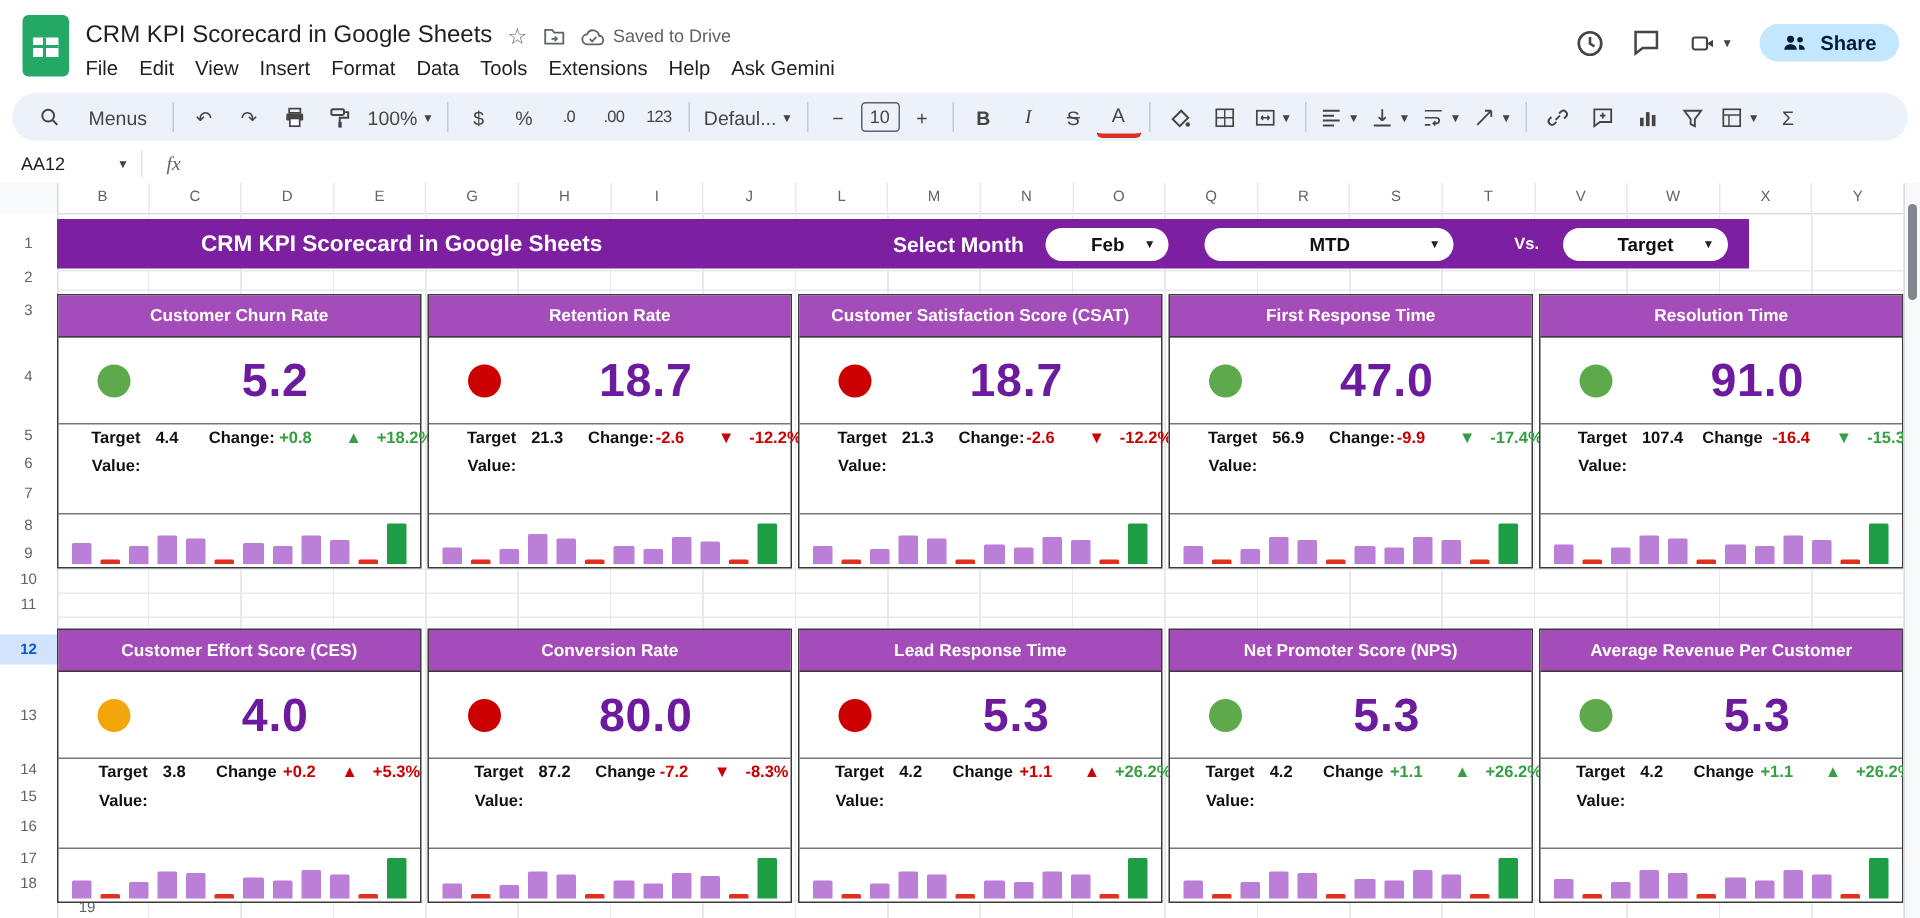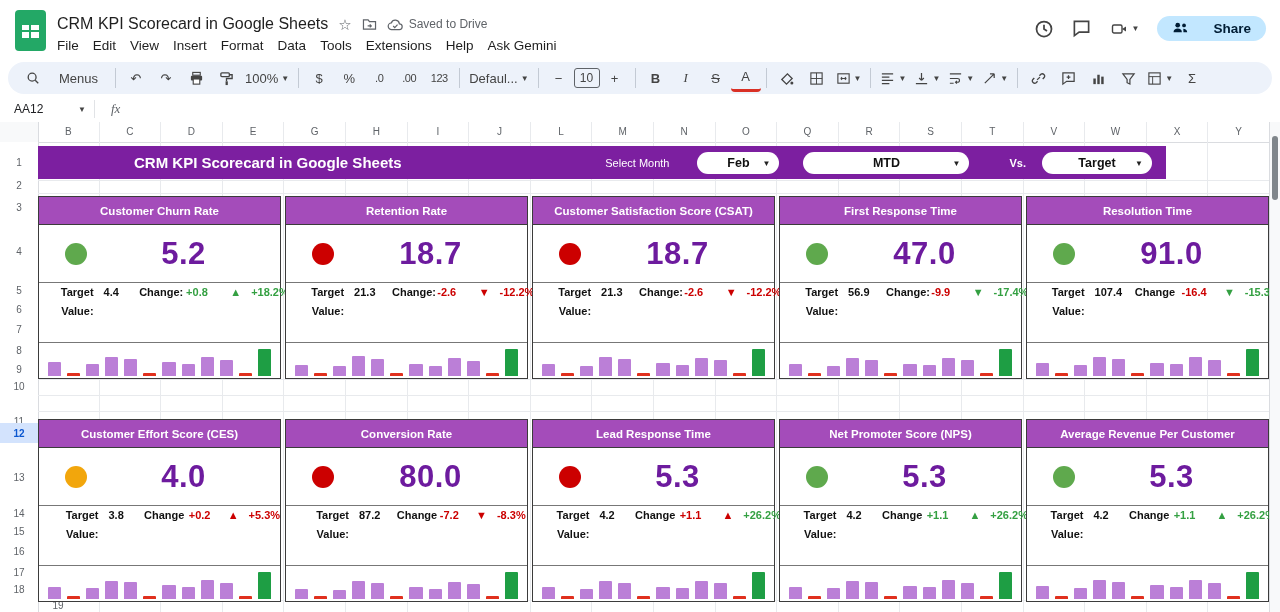--- a/index.html
+++ b/index.html
@@ -16,21 +16,21 @@
     linear-gradient(to bottom, transparent 5px, #23A866 5px, #23A866 7px, transparent 7px),#fff}
   .title-row{position:absolute;left:57px;top:15px;display:flex;align-items:center;gap:10px}
   .doc-title{font-size:16px;color:#1f1f1f;white-space:nowrap}
   .tstar{font-size:15px;color:#5f6368;line-height:1}
   .saved{display:flex;align-items:center;gap:5px;color:#5f6368;font-size:12px}
   .menubar{position:absolute;left:50px;top:36px;display:flex;font-size:13.5px;color:#1f1f1f}
   .menu-item{padding:2px 7px;border-radius:4px;cursor:default}
   .top-right{position:absolute;right:14px;top:16px;display:flex;align-items:center;gap:18px}
   .tr-icon{display:flex;align-items:center;gap:3px}
   .hist{font-size:20px;color:#444;line-height:1}
-  .share-btn{display:flex;align-items:flex-start;gap:24px;background:#c2e7ff;color:#001d35;
+  .share-btn{display:flex;align-items:center;gap:8px;background:#c2e7ff;color:#001d35;
     border-radius:15px;padding:5px 15px;font-size:13.5px;font-weight:bold}
   .caret{font-size:8px;color:#444}
   
   .toolbar{position:absolute;left:8px;right:8px;top:62px;height:32px;background:#edf2fa;
     border-radius:18px;display:flex;align-items:center;padding:0 10px;font-size:13px;color:#444}
   .tb{min-width:22px;height:24px;display:flex;align-items:center;justify-content:center;
     border-radius:4px;padding:0 4px;gap:3px;white-space:nowrap}
   .sep{width:1px;height:20px;background:#c3cad4;margin:0 5px;flex:none}
   .menus-pill{display:flex;align-items:center;gap:19px;padding:0 12px 0 8px;height:26px;border-radius:14px}
   .bold-g{font-weight:bold}
@@ -58,21 +58,21 @@
   .rownum.sel{background:#d3e3fd;color:#0b57d0;font-weight:bold;height:20px;line-height:22px}
   .body{position:absolute;left:38px;top:20px;width:1232px;bottom:0;overflow:hidden}
   .vlines{position:absolute;inset:0;background-image:repeating-linear-gradient(to right,transparent 0px,transparent 60.6px,#e8eaed 60.6px,#e8eaed 61.6px)}
   .hline{position:absolute;left:0;right:0;height:1px;background:#e8eaed}
   .vscroll{position:absolute;right:0;top:0;width:10px;bottom:0;background:#f8f9fa;border-left:1px solid #dadce0}
   .vthumb{position:absolute;left:2px;right:2px;top:14px;height:64px;background:#80868b;border-radius:4px}
   
   .banner{position:absolute;left:0;top:4px;width:1128px;height:33px;display:flex;align-items:center;color:#fff}
   .banner-title{margin-left:96px;font-size:15px;font-weight:bold;white-space:nowrap}
   .banner-controls{margin-left:auto;display:flex;align-items:center;margin-right:14px}
-  .sm-label{font-size:11px;font-weight:normal;margin-right:28px}
+  .sm-label{font-size:14px;font-weight:bold;margin-right:15px}
   .pill{position:relative;background:#fff;color:#111;border-radius:12px;height:22px;
     font-size:12.5px;font-weight:bold;display:flex;align-items:center;justify-content:center}
   .pill .pcaret{position:absolute;right:9px;top:50%;transform:translateY(-50%);font-size:8px;color:#222}
   .pill-month{width:82px;margin-right:24px}
   .pill-period{width:166px;margin-right:40px}
   .vs{font-size:11px;font-weight:bold;margin-right:16px}
   .pill-compare{width:110px}
   
   .cards-row{position:absolute;left:0;width:1232px;height:183px;display:grid;
     grid-template-columns:repeat(5,243px);column-gap:4px}
@@ -327,21 +327,21 @@
       <div class="rownum" style="top: 21px;">1</div>
       <div class="rownum" style="top: 44px;">2</div>
       <div class="rownum" style="top: 66px;">3</div>
       <div class="rownum" style="top: 110px;">4</div>
       <div class="rownum" style="top: 149px;">5</div>
       <div class="rownum" style="top: 168px;">6</div>
       <div class="rownum" style="top: 188px;">7</div>
       <div class="rownum" style="top: 209px;">8</div>
       <div class="rownum" style="top: 228px;">9</div>
       <div class="rownum" style="top: 245px;">10</div>
-      <div class="rownum" style="top: 280px;">11</div>
+      <div class="rownum" style="top: 262px;">11</div>
       <div class="rownum sel" style="top: 291px;">12</div>
       <div class="rownum" style="top: 336px;">13</div>
       <div class="rownum" style="top: 372px;">14</div>
       <div class="rownum" style="top: 390px;">15</div>
       <div class="rownum" style="top: 410px;">16</div>
       <div class="rownum" style="top: 431px;">17</div>
       <div class="rownum" style="top: 448px;">18</div>
       <div class="rownum" style="top: 464px; padding-left: 39px;">19</div>
     </div>
 

